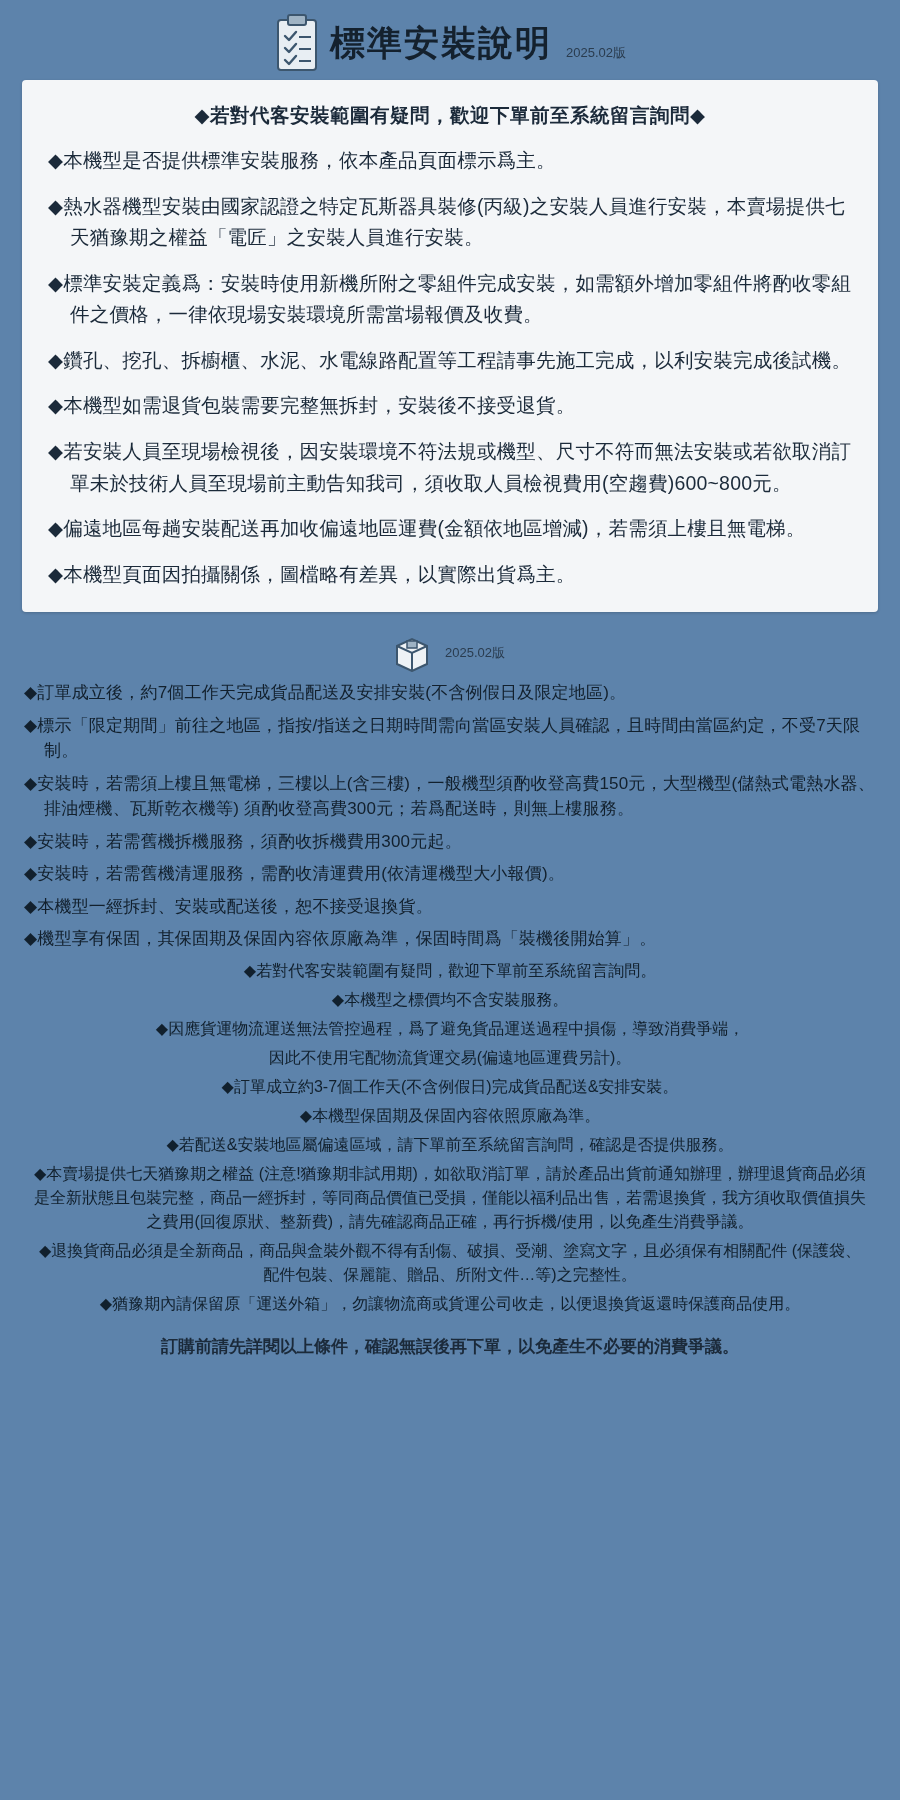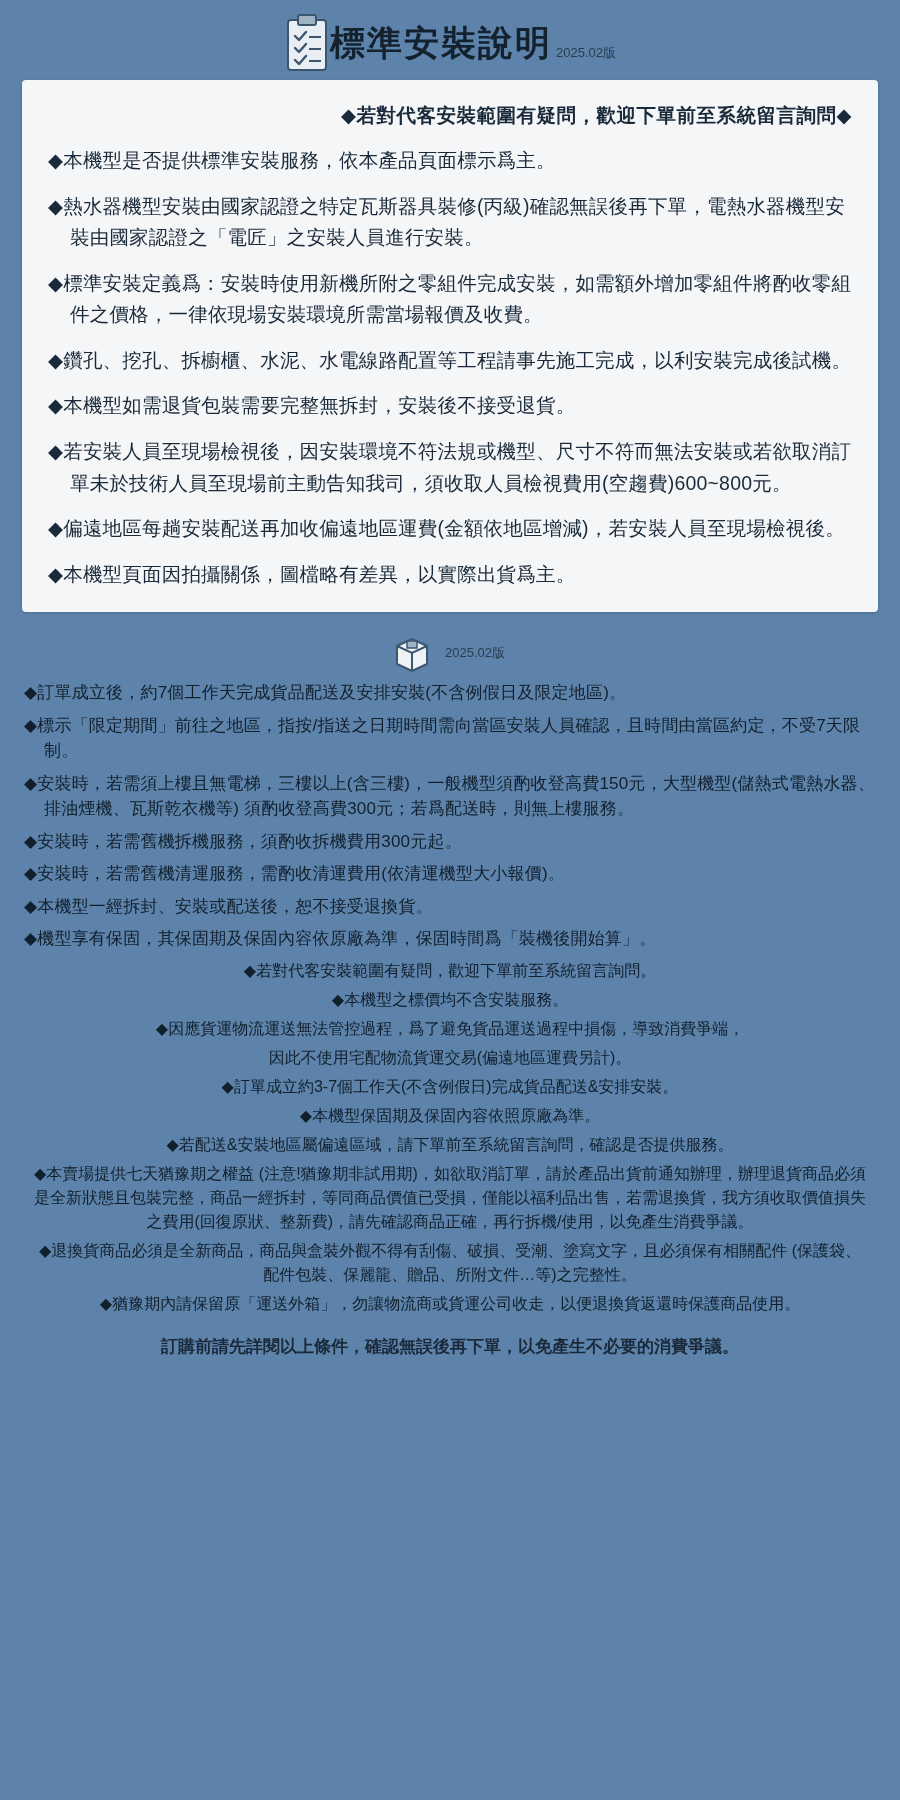--- a/index.html
+++ b/index.html
@@ -18,20 +18,21 @@
     position: relative;
     background: linear-gradient(#5d83ab, #5d83ab);
     padding: 0;
   }
 
   
   .sec1-header {
     display: flex;
     align-items: center;
     justify-content: center;
+    gap: 10px;
     padding-top: 14px;
     padding-bottom: 8px;
   }
   .clipboard-icon { width: 46px; height: 58px; flex: 0 0 auto; }
   .sec1-title {
     font-size: 35px;
     font-weight: bold;
     letter-spacing: 2px;
     color: #14212e;
   }
@@ -44,21 +45,21 @@
   }
 
   .white-card {
     background: #f4f6f8;
     margin: 0 22px;
     border-radius: 4px;
     padding: 18px 26px 22px 26px;
     box-shadow: 0 1px 3px rgba(0,0,0,.18);
   }
   .center-line {
-    text-align: right;
+    text-align: center;
     font-size: 19.5px;
     font-weight: bold;
     margin: 4px 0 16px 0;
     letter-spacing: .5px;
   }
   .bullet {
     font-size: 19.5px;
     line-height: 1.62;
     margin: 0 0 14px 0;
     text-indent: -22px;
@@ -130,26 +131,26 @@
         <line x1="25" y1="47" x2="37" y2="47" stroke="#3c566e" stroke-width="2"></line>
       </svg>
     </span>
     <span class="sec1-title">標準安裝說明</span>
     <span class="ver">2025.02版</span>
   </div>
 
   <div class="white-card">
     <div class="center-line">◆若對代客安裝範圍有疑問，歡迎下單前至系統留言詢問◆</div>
     <p class="bullet">◆本機型是否提供標準安裝服務，依本產品頁面標示爲主。</p>
-    <p class="bullet">◆熱水器機型安裝由國家認證之特定瓦斯器具裝修(丙級)確認無誤後再下單，電熱水器機型安裝由國家認證之「電匠」之安裝人員進行安裝。</p>
+    <p class="bullet">◆熱水器機型安裝由國家認證之特定瓦斯器具裝修(丙級)之安裝人員進行安裝，本賣場提供七天猶豫期之權益「電匠」之安裝人員進行安裝。</p>
     <p class="bullet">◆標準安裝定義爲：安裝時使用新機所附之零組件完成安裝，如需額外增加零組件將酌收零組件之價格，一律依現場安裝環境所需當場報價及收費。</p>
     <p class="bullet">◆鑽孔、挖孔、拆櫥櫃、水泥、水電線路配置等工程請事先施工完成，以利安裝完成後試機。</p>
     <p class="bullet">◆本機型如需退貨包裝需要完整無拆封，安裝後不接受退貨。</p>
     <p class="bullet">◆若安裝人員至現場檢視後，因安裝環境不符法規或機型、尺寸不符而無法安裝或若欲取消訂單未於技術人員至現場前主動告知我司，須收取人員檢視費用(空趨費)600~800元。</p>
-    <p class="bullet">◆偏遠地區每趟安裝配送再加收偏遠地區運費(金額依地區增減)，若安裝人員至現場檢視後。</p>
+    <p class="bullet">◆偏遠地區每趟安裝配送再加收偏遠地區運費(金額依地區增減)，若需須上樓且無電梯。</p>
     <p class="bullet">◆本機型頁面因拍攝關係，圖檔略有差異，以實際出貨爲主。</p>
   </div>
 
   <div class="sec2-header">
     <span class="box-icon">
       <svg width="34" height="36" viewBox="0 0 34 36">
         <path d="M2 10 L17 3 L32 10 L32 28 L17 35 L2 28 Z" fill="#eef2f5" stroke="#3c566e" stroke-width="2"></path>
         <path d="M2 10 L17 17 L32 10" fill="none" stroke="#3c566e" stroke-width="2"></path>
         <line x1="17" y1="17" x2="17" y2="35" stroke="#3c566e" stroke-width="2"></line>
         <rect x="12" y="5" width="10" height="7" fill="#9fb3c4" stroke="#3c566e" stroke-width="1.5"></rect>

